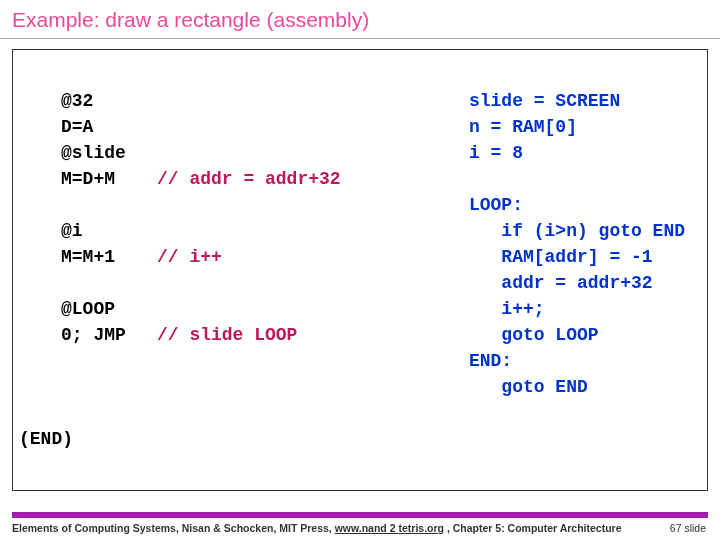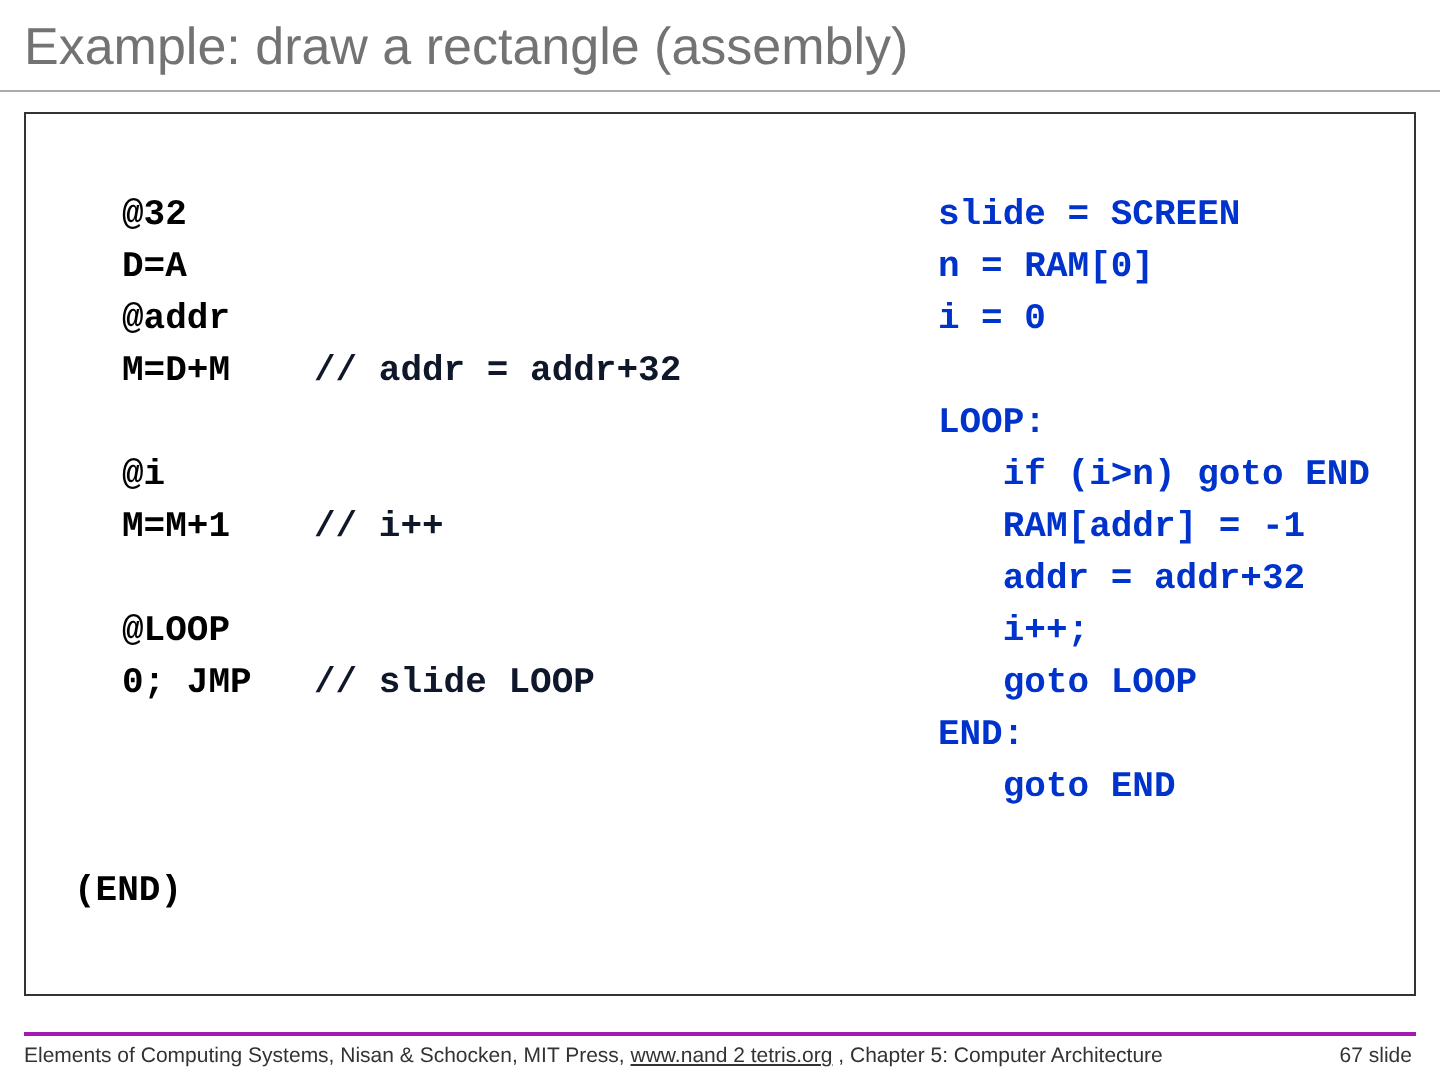--- a/index.html
+++ b/index.html
@@ -6,105 +6,106 @@
     margin: 0;
     padding: 0;
     width: 720px;
     height: 540px;
     background: #fff;
     font-family: Arial, Helvetica, sans-serif;
     position: relative;
     overflow: hidden;
   }
   .title {
-    font-size: 26px;
+    font-size: 21px;
     padding: 8px 12px 6px 12px;
-    color: #737373;
+    color: #ec4899;
     border-bottom: 1px solid #aaa;
   }
   .stage {
     border: 1px solid #333;
     margin: 10px 12px 0 12px;
     height: 442px;
     position: relative;
     box-sizing: border-box;
   }
   .code {
     font-family: "Courier New", Courier, monospace;
     font-size: 18px;
     line-height: 26px;
     white-space: pre;
   }
   .bold { font-weight: bold; }
-  .blue { color: #0f172a; }
+  .blue { color: #be185d; }
   .asm {
     position: absolute;
     left: 48px;
     top: 12px;
   }
   .asm .col1 { display:inline-block; width: 96px; }
   .pseudo {
     position: absolute;
     right: 22px;
     top: 12px;
     color: #0033cc;
   }
   .end-label {
     position: absolute;
-    left: 24px;
+    left: 6px;
     top: 376px;
   }
   .end-block {
     position: absolute;
     left: 48px;
     top: 402px;
   }
   .footer {
     position: absolute;
     left: 12px;
     bottom: 6px;
     font-size: 10.5px;
     color: #333;
-    border-top: 2px solid #a21caf;
+    border-top: 6px solid #a21caf;
     width: 696px;
     padding-top: 4px;
+    font-weight: bold;
   }
   .footer .link { text-decoration: underline; color: #333; }
   .pagenum {
     position: absolute;
     right: 14px;
     bottom: 6px;
     font-size: 10.5px;
     color: #333;
   }
 </style>
 </head>
 <body>
 
 <div class="title">Example: draw a rectangle (assembly)</div>
 
 <div class="stage">
 
   <div class="asm code bold">
 <span>@32</span>
 <span>D=A</span>
-<span>@addr</span>
+<span>@slide</span>
 <span class="col1">M=D+M</span><span class="blue">// addr = addr+32</span>
 
 <span>@i</span>
 <span class="col1">M=M+1</span><span class="blue">// i++</span>
 
 <span>@LOOP</span>
 <span class="col1">0; JMP</span><span class="blue">// slide LOOP</span>
 </div>
 
   <div class="pseudo code bold">
 <span>slide = SCREEN</span>
 <span>n = RAM[0]</span>
-<span>i = 0</span>
+<span>i = 8</span>
 <span></span>
 <span>LOOP:</span>
 <span>   if (i&gt;n) goto END</span>
 <span>   RAM[addr] = -1</span>
 <span>   addr = addr+32</span>
 <span>   i++;</span>
 <span>   goto LOOP</span>
 <span>END:</span>
 <span>   goto END</span>
 </div>

